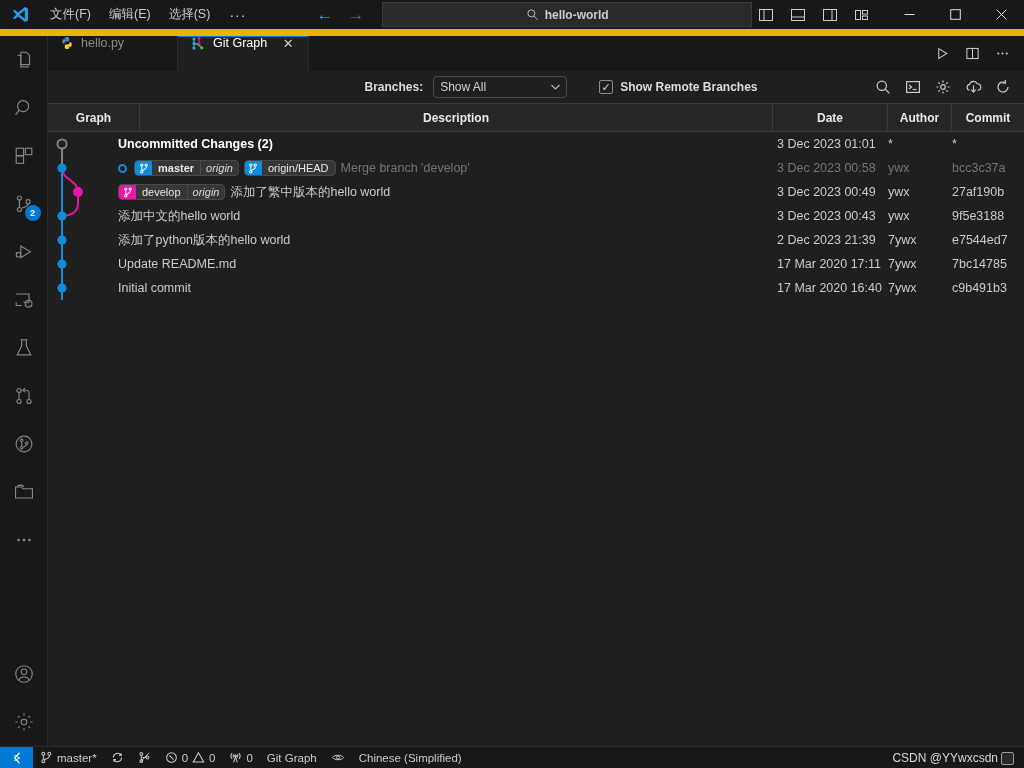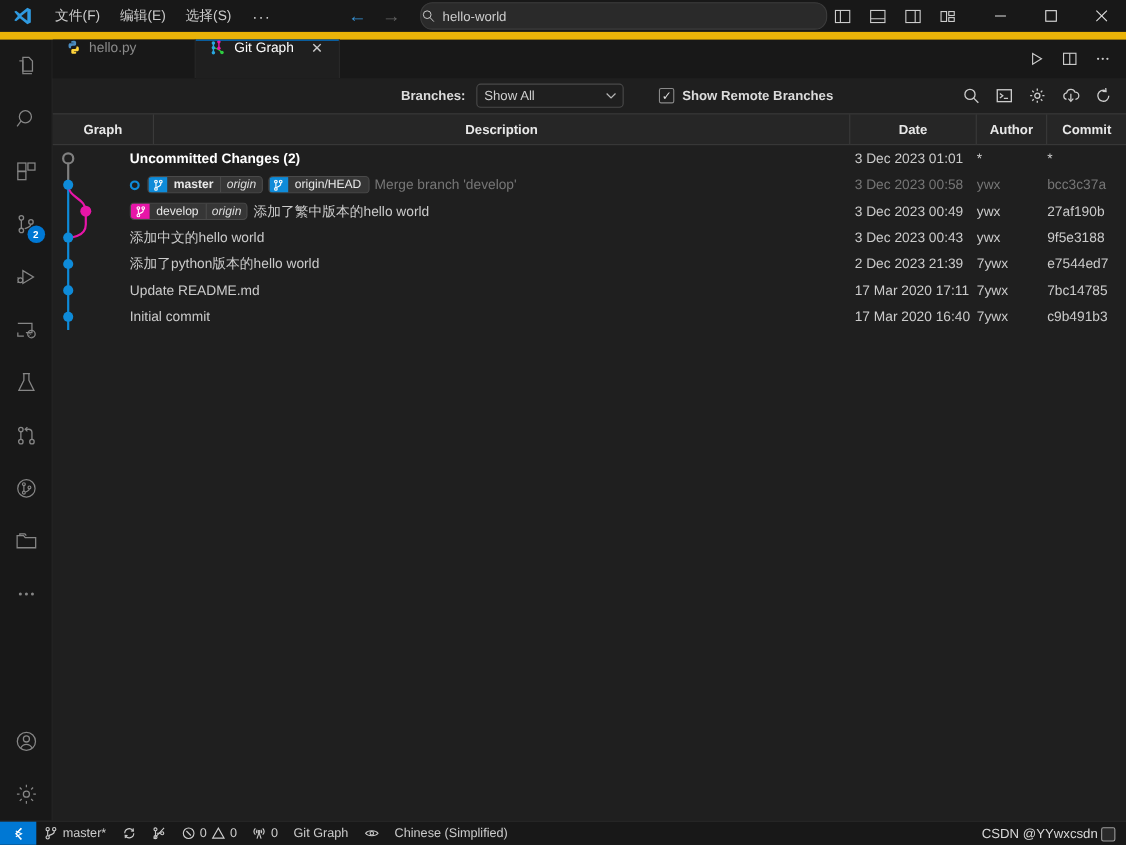--- a/index.html
+++ b/index.html
@@ -26,23 +26,24 @@
     font-size: 12.5px; color: #cccccc; padding: 4px 9px;
     white-space: nowrap; cursor: default; border-radius: 3px;
   }
   .menu-more { font-size: 14px; letter-spacing: 1px; padding: 2px 10px; color:#cccccc; }
   .navbtns { display: flex; align-items:center; gap: 14px; margin-left: 60px; }
   .navarrow { font-size: 17px; line-height: 1; }
   .nav-back { color: #3794d8; }
   .nav-fwd { color: #636363; }
   .cmdcenter {
     width: 396px; height: 25px; margin-left: 18px;
-    background: #2a2a2a; border: 1px solid #3c3c3c; border-radius: 11px;
-    display: flex; align-items: center; gap: 6px;
+    background: #2a2a2a; border: 1px solid #3c3c3c; border-radius: 0;
+    display: flex; align-items: center; justify-content: center; gap: 6px;
     cursor: pointer;
+    font-weight: bold;
   }
   .cmd-text { font-size: 12px; color: #cccccc; }
   .win-right { margin-left: auto; display: flex; align-items: center; height: 36px; }
   .layout-icons { display: flex; align-items: center; gap: 4px; margin-right: 10px; }
   .licon { width: 28px; height: 28px; display:flex; align-items:center; justify-content:center; border-radius:4px; cursor:pointer; }
   .wbtn { width: 46px; height: 36px; display: flex; align-items: center; justify-content: center; cursor: pointer; }
 
   
   .body-row { flex: 1; display: flex; min-height: 0; }
 

